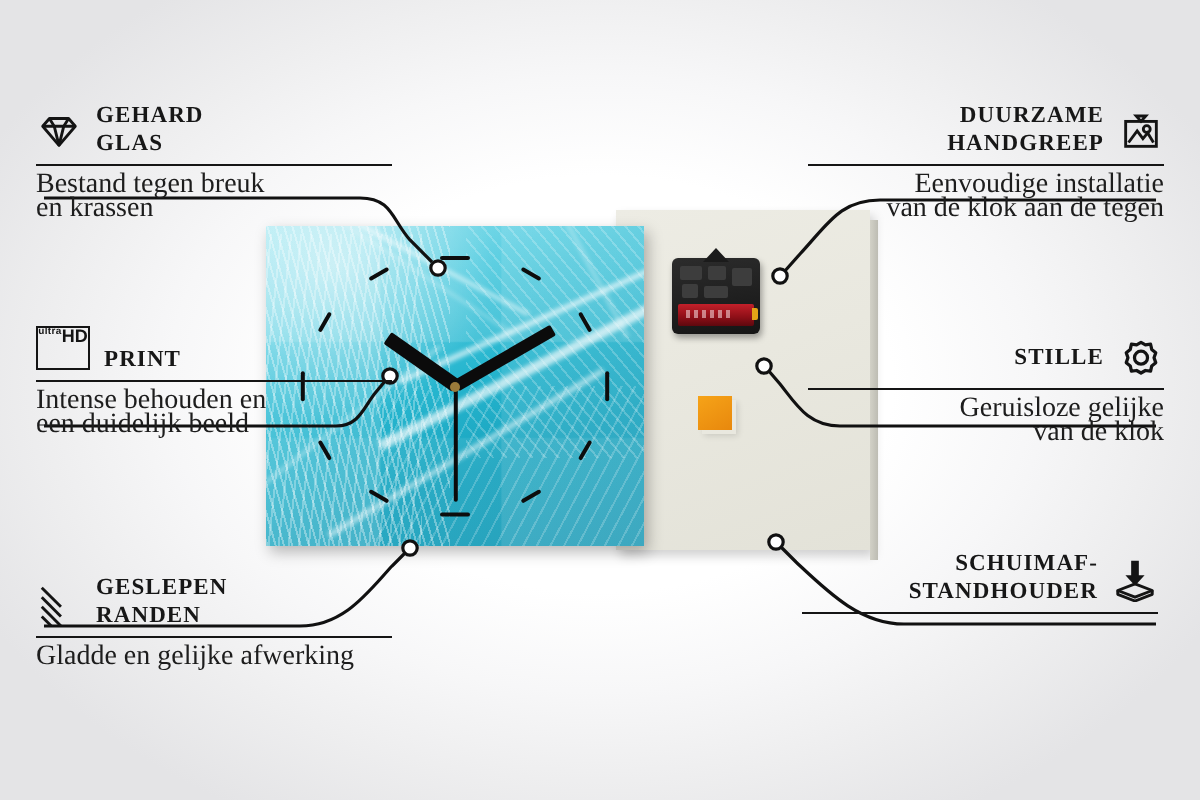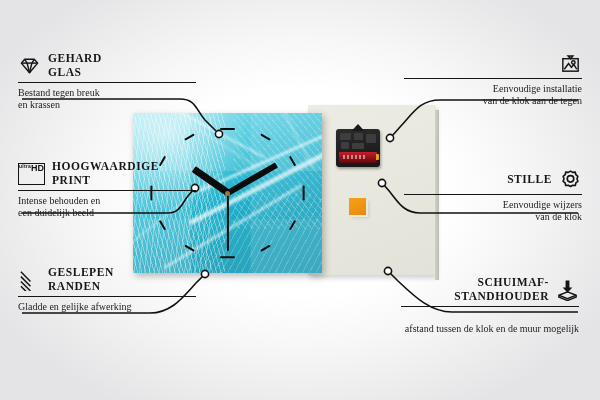--- a/index.html
+++ b/index.html
@@ -115,35 +115,35 @@
   }
   
   .feat{position:absolute;width:178px;}
   .feat .head{display:flex;align-items:center;gap:7px;}
   .feat .ttl{
     font-weight:bold;font-size:11.5px;letter-spacing:.55px;color:#171717;
     line-height:13.5px;text-transform:uppercase;
   }
   .feat .rule{height:1.4px;background:#151515;margin:3px 0 4px;}
   .feat .desc{
-    font-size:10px;line-height:11.6px;color:#1d1d1d;
+    font-size:14px;line-height:11.6px;color:#1d1d1d;
   }
   .feat.right .head{flex-direction:row-reverse;}
   .feat.right .ttl{text-align:right;}
   .feat.right .desc{text-align:right;}
   .ico{width:23px;height:23px;flex:0 0 23px;}
   .ico svg{display:block;width:23px;height:23px;}
   .hdico{width:25px;height:20px;flex:0 0 25px;border:1.6px solid #141414;
     display:flex;flex-direction:row;justify-content:center;}
   .hdico b{font-size:5px;line-height:5px;letter-spacing:.2px;font-family:"Liberation Sans",sans-serif;color:#141414;}
   .hdico span{font-size:9px;line-height:9px;font-weight:bold;font-family:"Liberation Sans",sans-serif;color:#141414;}
   
   #f-gehard   {left:18px; top:52px;}
   #f-print    {left:18px; top:160px;}
-  #f-randen   {left:18px; top:266px;}
+  #f-randen   {left:18px; top:288px;}
   #f-handgreep{left:404px;top:52px;}
   #f-mech     {left:404px;top:168px;}
   #f-foam     {left:401px;top:276px;}
   #wires{position:absolute;left:0;top:0;width:600px;height:400px;pointer-events:none;}
 </style>
 </head>
 <body>
 
 <div id="stage">
 
@@ -243,21 +243,21 @@
     </div>
   </div>
 
   <div class="feat left" id="f-print">
     <div class="head">
       <span class="hdico">
         <b>ultra</b>
         <span>HD</span>
       </span>
       <span class="ttl">
-        <span>HOOGWAARDIGE</span><br><span>PRINT</span>
+        <br><span>PRINT</span>
       </span>
     </div>
     <div class="rule"></div>
     <div class="desc">
       <span>Intense behouden en</span><br><span>een duidelijk beeld</span>
     </div>
   </div>
 
   <div class="feat left" id="f-randen">
     <div class="head">
@@ -286,20 +286,23 @@
       <span class="ico">
         <svg viewBox="0 0 24 24">
             <g stroke="#141414" stroke-width="1.5" fill="none">
           <rect x="4" y="7" width="16" height="13"></rect>
           <path d="M5.5 18 L10 12 L13 16 L15.5 13 L18.5 18"></path>
           <circle cx="15" cy="11" r="1.8"></circle>
           <path d="M12 7 L9.5 4.2 L14.5 4.2 Z"></path>
         </g>
           </svg>
       </span>
+      <span class="ttl">
+        <span>DUURZAME</span><br><span>HANDGREEP</span>
+      </span>
     </div>
     <div class="rule"></div>
     <div class="desc">
       <span>Eenvoudige installatie</span><br><span>van de klok aan de tegen</span>
     </div>
   </div>
 
   <div class="feat right" id="f-mech">
     <div class="head">
       <span class="ico">
@@ -309,36 +312,36 @@
           <circle cx="12" cy="11.3" r="3.4"></circle>
         </g>
           </svg>
       </span>
       <span class="ttl">
         <span>STILLE</span><br>
       </span>
     </div>
     <div class="rule"></div>
     <div class="desc">
-      <span>Eenvoudige wijzers</span><br><span>van de klok</span>
+      <span>Geruisloze gelijke</span><br><span>van de klok</span>
     </div>
   </div>
 
   <div class="feat right" id="f-foam">
     <div class="head">
       <span class="ico">
         <svg viewBox="0 0 24 24">
           <path d="M10 2.5 L14 2.5 L14 10 L17 10 L12 15.5 L7 10 L10 10 Z" fill="#141414"></path>
           <path d="M12 14.5 L21 18 L12 21.5 L3 18 Z" fill="none" stroke="#141414" stroke-width="1.5" stroke-linejoin="round"></path>
           <path d="M3 18 L3 20 L12 23.5 L21 20 L21 18" fill="none" stroke="#141414" stroke-width="1.5" stroke-linejoin="round"></path>
         </svg>
       </span>
       <span class="ttl">
         <span>SCHUIMAF-</span><br><span>STANDHOUDER</span>
       </span>
     </div>
     <div class="rule"></div>
     <div class="desc">
-      <br><span>afstand tussen de klok en de muur mogelijk</span>
+      <br>
     </div>
   </div>
 
 </div>
 
 </body></html>

